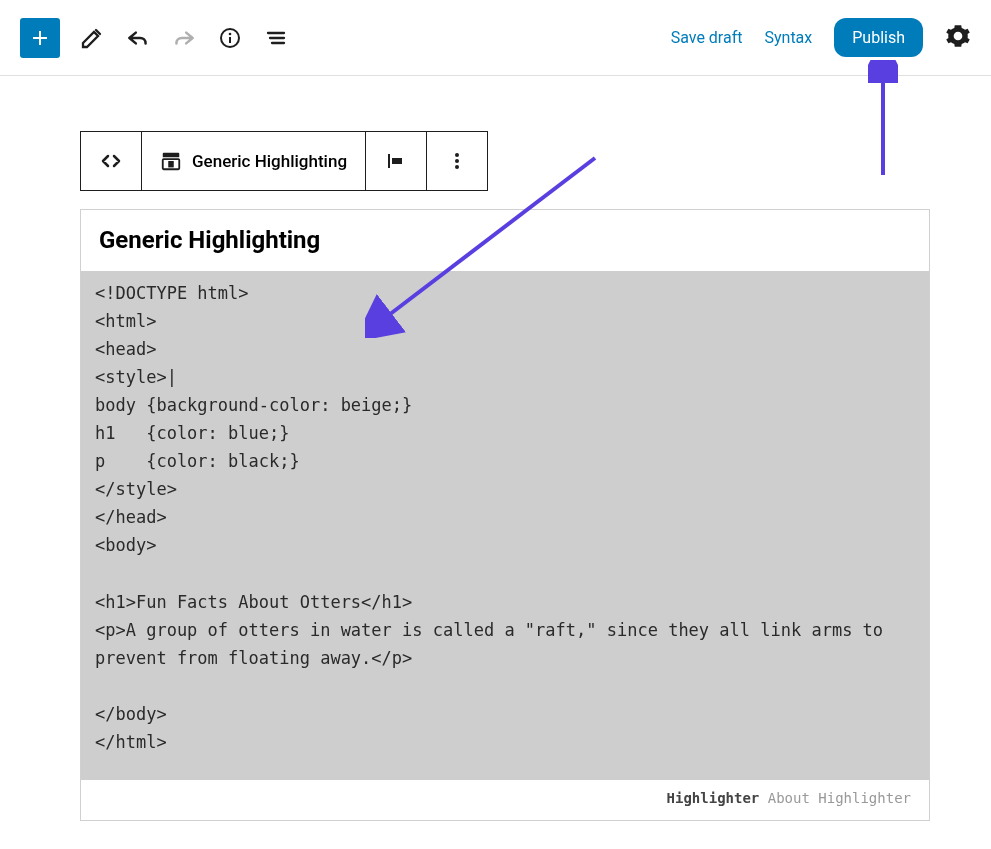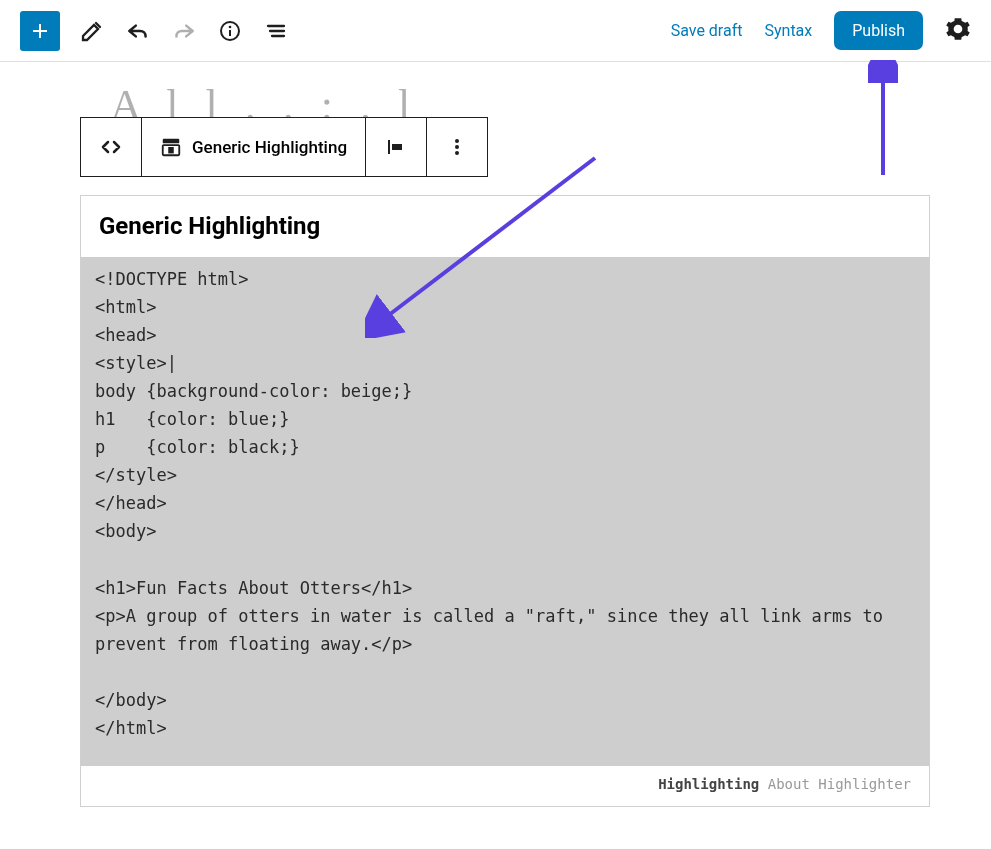--- a/index.html
+++ b/index.html
@@ -8,21 +8,21 @@
       background: #fff;
       width: 991px;
       height: 849px;
       overflow: hidden;
       position: relative;
     }
     .top-toolbar {
       display: flex;
       align-items: center;
       justify-content: space-between;
-      height: 62px;
+      height: 76px;
       padding: 0 20px;
       border-bottom: 1px solid #e0e0e0;
     }
     .top-left { display: flex; align-items: center; gap: 18px; }
     .add-block-btn {
       width: 40px; height: 40px;
       background: #007cba;
       border-radius: 3px;
       display: flex; align-items: center; justify-content: center;
       cursor: pointer;
@@ -36,21 +36,21 @@
     .top-right { display: flex; align-items: center; gap: 22px; }
     .link-btn {
       color: #007cba;
       font-size: 16px;
       cursor: pointer;
     }
     .publish-btn {
       background: #007cba;
       color: #fff;
       padding: 10px 18px;
-      border-radius: 7px;
+      border-radius: 12px;
       font-size: 16px;
       cursor: pointer;
     }
     .settings-btn { cursor: pointer; }
     .editor-area {
       padding: 20px 60px 0 60px;
       position: relative;
     }
     .title-placeholder {
       font-family: Georgia, serif;
@@ -155,21 +155,20 @@
     <span class="publish-btn">Publish</span>
     <div class="settings-btn">
       <svg width="26" height="26" viewBox="0 0 24 24">
           <path d="M12 8a4 4 0 100 8 4 4 0 000-8zm9 4c0 .6-.05 1.2-.15 1.75l2 1.55-2 3.45-2.35-.95c-.9.7-1.95 1.25-3.1 1.55L15 22h-6l-.4-2.65c-1.15-.3-2.2-.85-3.1-1.55l-2.35.95-2-3.45 2-1.55C3.05 13.2 3 12.6 3 12s.05-1.2 .15-1.75l-2-1.55 2-3.45 2.35.95c.9-.7 1.95-1.25 3.1-1.55L9 2h6l.4 2.65c1.15.3 2.2.85 3.1 1.55l2.35-.95 2 3.45-2 1.55c.1.55.15 1.15.15 1.75z" fill="#1e1e1e"></path>
         </svg>
     </div>
   </div>
 </div>
 
 <div class="editor-area">
-  <div class="title-placeholder">A  l l . . : . l</div>
 
   <div class="block-toolbar">
     <div>
       <svg width="24" height="24" viewBox="0 0 24 24">
           <path d="M9 7l-5 5 5 5M15 7l5 5-5 5" stroke="#1e1e1e" stroke-width="2.5" fill="none" stroke-linecap="round" stroke-linejoin="round"></path>
         </svg>
     </div>
     <div class="label-cell">
       <svg width="22" height="22" viewBox="0 0 24 24">
           <rect x="3" y="3" width="18" height="5" rx="1" fill="#1e1e1e"></rect>
@@ -205,21 +204,21 @@
 &lt;/style&gt;
 &lt;/head&gt;
 &lt;body&gt;
 
 &lt;h1&gt;Fun Facts About Otters&lt;/h1&gt;
 &lt;p&gt;A group of otters in water is called a "raft," since they all link arms to prevent from floating away.&lt;/p&gt;
 
 &lt;/body&gt;
 &lt;/html&gt;</div>
     <div class="block-footer">
-      <b>Highlighting</b><span> About Highlighter</span>
+      <b>Highlighter</b><span> About Highlighter</span>
     </div>
   </div>
 </div>
 
 <svg class="annotation-arrow" style="left:365px; top:148px;" width="240" height="190">
   <defs>
       <marker id="ah1" markerWidth="12" markerHeight="12" refX="2" refY="6" orient="auto">
         <path d="M0 0L12 6L0 12z" fill="#5a3fe0"></path>
       </marker>
     </defs>

